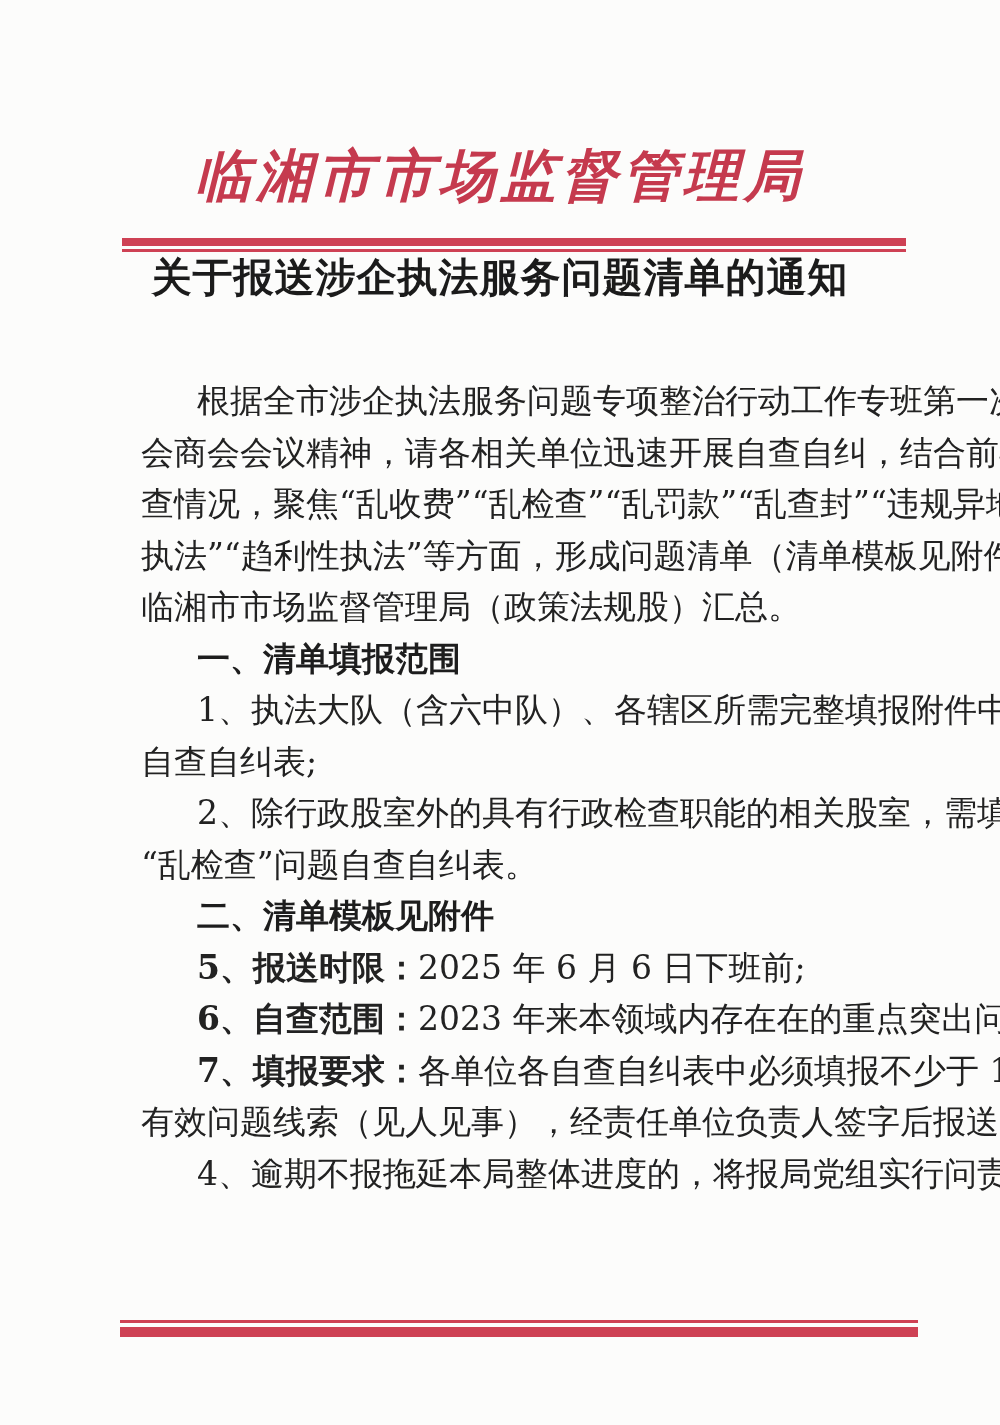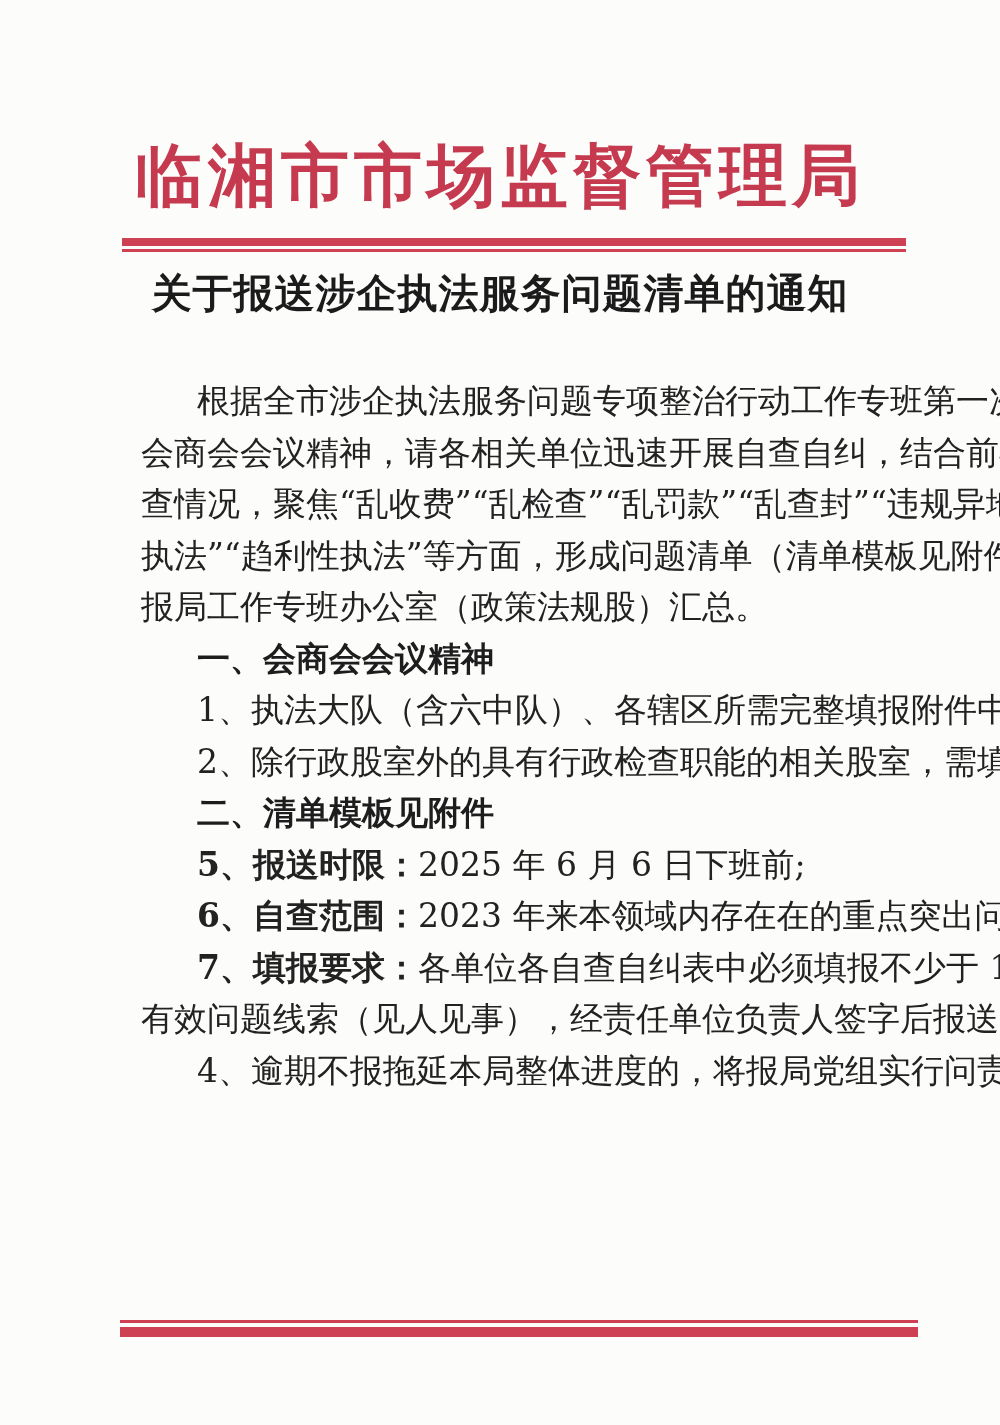--- a/index.html
+++ b/index.html
@@ -24,37 +24,38 @@
   
   .letterhead{
     position:absolute;
     top:130px;
     left:0;
     width:100%;
     text-align:center;
     color:var(--header-red);
     font-family:"DejaVu Serif","Liberation Serif",serif;
     font-weight:900;
-    font-size:68px;
+    font-size:56px;
     letter-spacing:5px;
     line-height:90px;
     white-space:nowrap;
+    font-style:italic;
   }
   
   .rule-top{position:absolute;left:122px;top:238px;width:784px;}
   .rule-top .thick{height:8px;background:var(--rule-red);}
   .rule-top .thin{height:3px;background:var(--rule-red);margin-top:3px;}
   
   .rule-bottom{position:absolute;left:120px;top:1320px;width:798px;}
   .rule-bottom .thin{height:3px;background:var(--rule-red);}
   .rule-bottom .thick{height:10px;background:var(--rule-red);margin-top:4px;}
   
   .doc-title{
     position:absolute;
-    top:265px;
+    top:249px;
     left:0;
     width:100%;
     margin:0;
     text-align:center;
     color:#1b1b1b;
     font-family:"DejaVu Serif","Liberation Serif",serif;
     font-weight:bold;
     font-size:40px;
     letter-spacing:1px;
     line-height:56px;
@@ -95,24 +96,26 @@
     <div class="thin"></div>
   </div>
 
   <h1 class="doc-title">关于报送涉企执法服务问题清单的通知</h1>
 
   <div class="doc-body">
       <div class="line indent"><span>根据全市涉企执法服务问题专项整治行动工作专班第一次</span></div>
       <div class="line"><span>会商会会议精神，请各相关单位迅速开展自查自纠，结合前期自</span></div>
       <div class="line"><span>查情况，聚焦“乱收费”“乱检查”“乱罚款”“乱查封”“违规异地</span></div>
       <div class="line"><span>执法”“趋利性执法”等方面，形成问题清单（清单模板见附件），</span></div>
-      <div class="line"><span>报局工作专班办公室（政策法规股）汇总。</span></div>
-      <div class="line indent heading"><span class="seg-bold">一、会商会会议精神</span></div>
+      <div class="line"><span>临湘市市场监督管理局（政策法规股）汇总。</span></div>
+      <div class="line indent heading"><span class="seg-bold">一、清单填报范围</span></div>
       <div class="line indent"><span>1、执法大队（含六中队）、各辖区所需完整填报附件中 4 张</span></div>
+      <div class="line"><span>自查自纠表;</span></div>
       <div class="line indent"><span>2、除行政股室外的具有行政检查职能的相关股室，需填报</span></div>
+      <div class="line"><span>“乱检查”问题自查自纠表。</span></div>
       <div class="line indent heading"><span class="seg-bold">二、清单模板见附件</span></div>
       <div class="line indent"><span class="seg-bold">5、报送时限：</span><span>2025 年 6 月 6 日下班前;</span></div>
       <div class="line indent"><span class="seg-bold">6、自查范围：</span><span>2023 年来本领域内存在在的重点突出问题;</span></div>
       <div class="line indent"><span class="seg-bold">7、填报要求：</span><span>各单位各自查自纠表中必须填报不少于 1 条</span></div>
       <div class="line"><span>有效问题线索（见人见事），经责任单位负责人签字后报送;</span></div>
       <div class="line indent"><span>4、逾期不报拖延本局整体进度的，将报局党组实行问责。</span></div>
     </div>
 
   <div class="rule-bottom">
     <div class="thin"></div>

